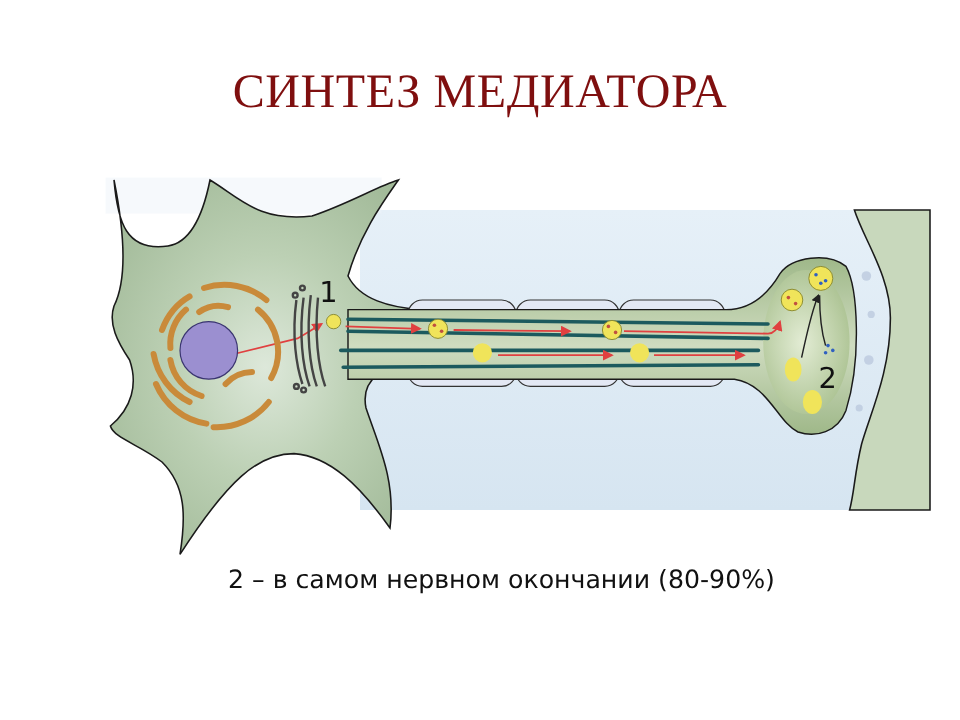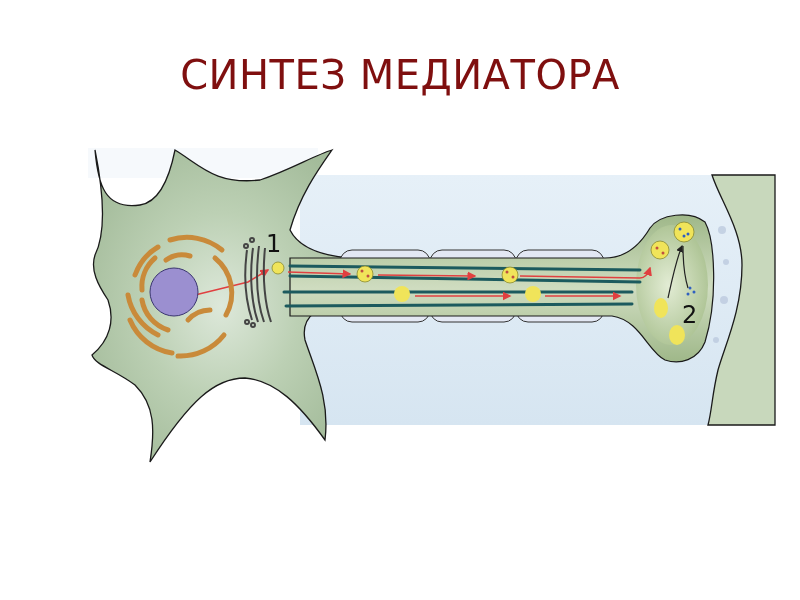--- a/index.html
+++ b/index.html
@@ -5,20 +5,21 @@
     html, body { margin: 0; padding: 0; }
     body {
       width: 800px; height: 600px; background: #ffffff;
       position: relative; overflow: hidden;
       font-family: "DejaVu Sans", sans-serif;
     }
     .title {
       position: absolute; left: 0; top: 52px; width: 800px;
       text-align: center; font-size: 40px; color: #7f0f0f;
       letter-spacing: 0.5px;
+      font-family: Liberation Serif, serif;
     }
     .diagram { position: absolute; left: 0; top: 0; width: 800px; height: 600px; }
     .legend {
       position: absolute; left: 190px; top: 468px;
       font-size: 21px; color: #111111; line-height: 31px;
     }
     .legend div { white-space: nowrap; }
     .marker {
       font-family: "DejaVu Sans", sans-serif; font-size: 24px; fill: #111111;
     }
@@ -159,13 +160,14 @@
     <circle cx="688" cy="294" r="1.5" fill="#3060c0"></circle>
   </g>
   <path d="M668,298 C672,280 676,260 682,246" fill="none" stroke="#222" stroke-width="1.2" marker-end="url(#arrk)"></path>
   <path d="M688,288 C684,275 683,260 683,246" fill="none" stroke="#222" stroke-width="1.2"></path>
 
   <text class="marker" x="266" y="252">1</text>
   <text class="marker" x="682" y="323">2</text>
 </svg>
 
 <div class="legend">
+  <div>2 – в самом нервном окончании (80-90%)</div>
 </div>
 
 </body></html>

